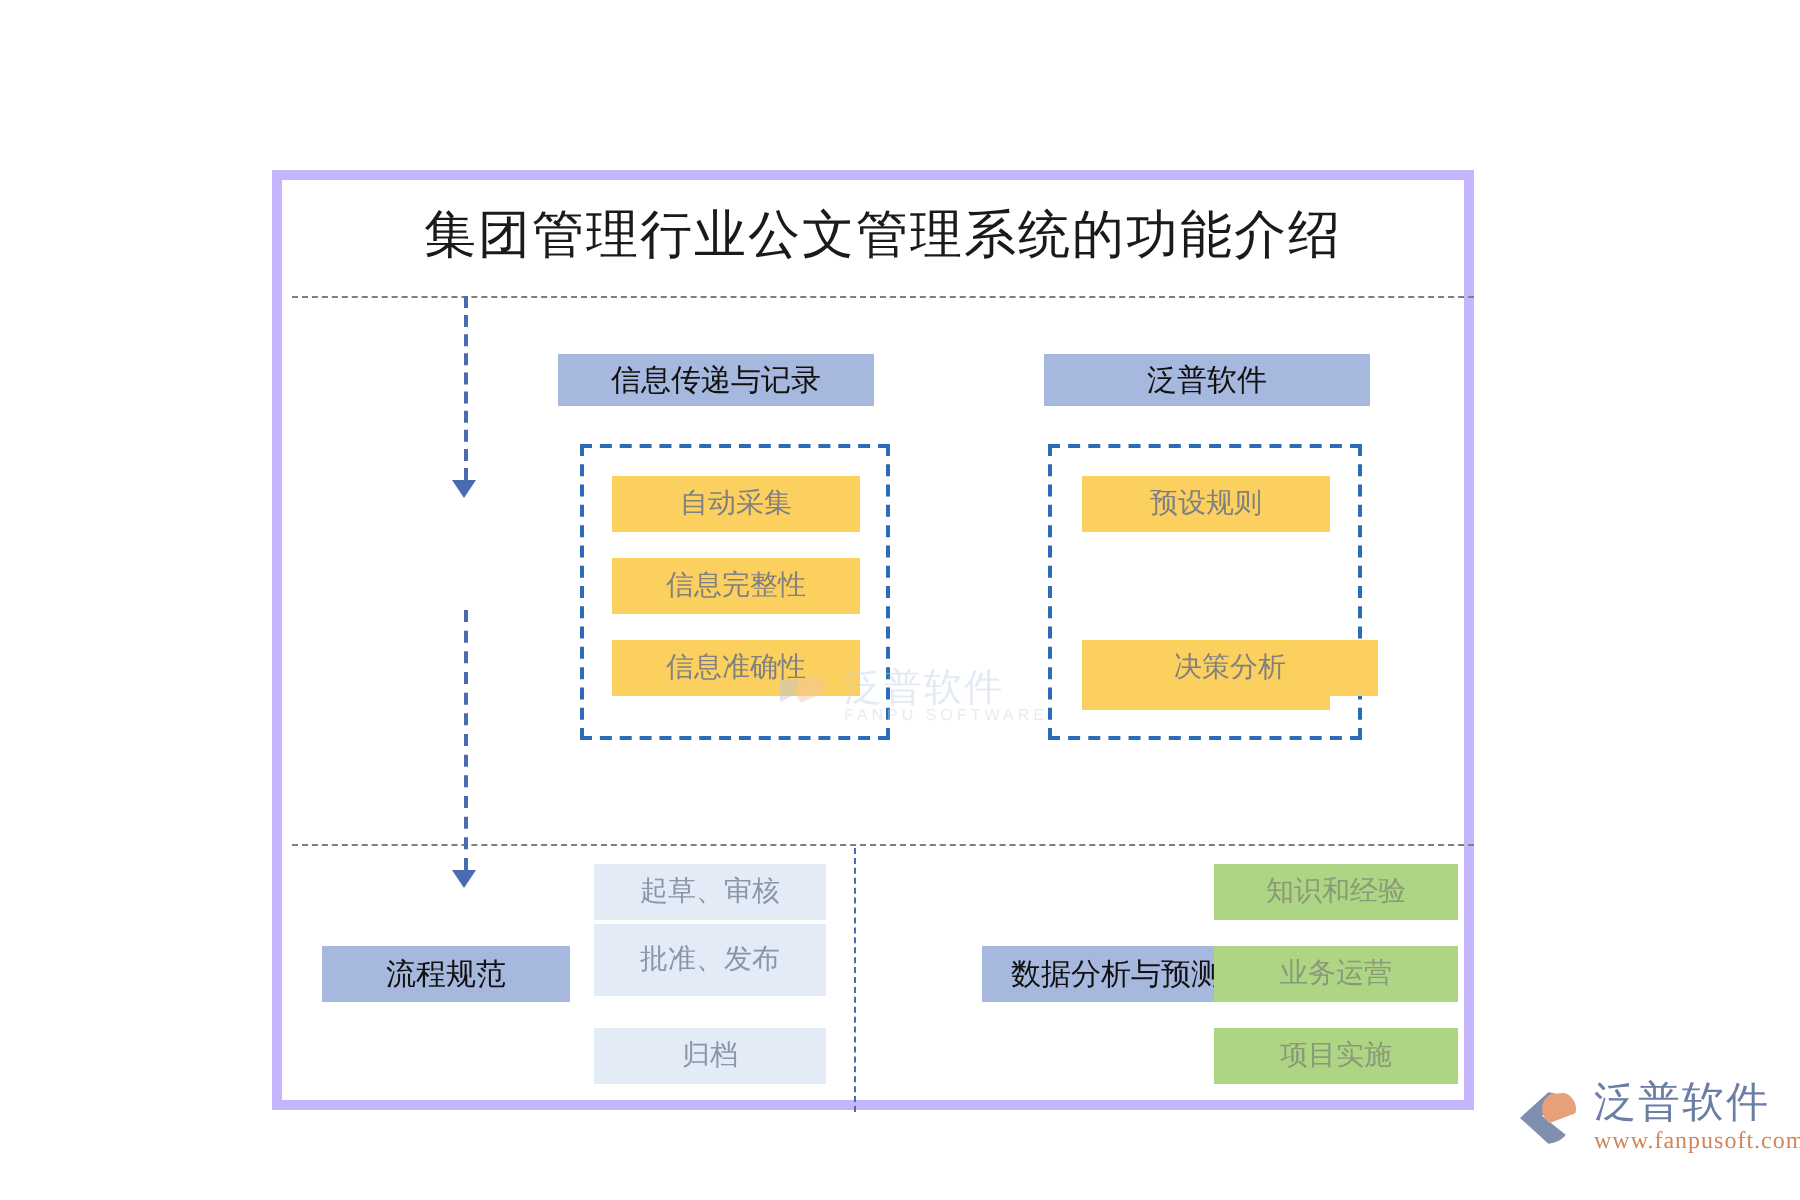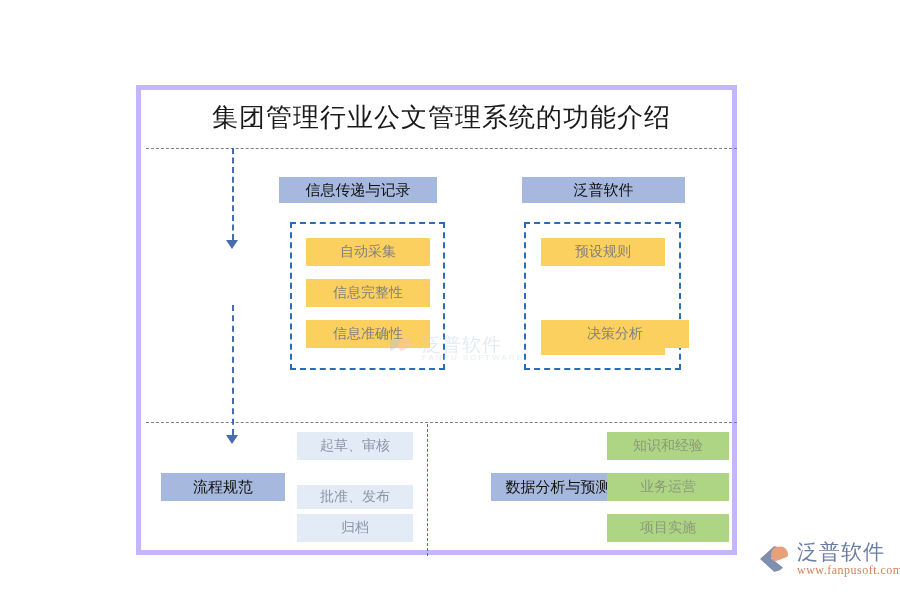--- a/index.html
+++ b/index.html
@@ -122,21 +122,21 @@
   
   #hdr-decision    { left: 381px; top: 87px;  width: 163px; height: 26px; }
   #group-decision  { left: 383px; top: 132px; width: 157px; height: 148px; }
   #chip-preset-rule     { left: 400px; top: 148px; width: 124px; height: 28px; }
   #chip-auto-generate   { left: 400px; top: 189px; width: 124px; height: 28px; margin-top: 48px; }
   #chip-decision-analy  { left: 400px; top: 230px; width: 148px; height: 28px; }
 
   
   #hdr-process     { left: 20px;  top: 383px; width: 124px; height: 28px; text-align: center; }
   #chip-draft-review    { left: 156px; top: 342px; width: 116px; height: 28px; }
-  #chip-approve-publish { left: 156px; top: 395px; width: 116px; height: 24px; }
+  #chip-approve-publish { left: 156px; top: 372px; width: 116px; height: 36px; }
   #chip-archive         { left: 156px; top: 424px; width: 116px; height: 28px; }
 
   
   #hdr-data-analysis { left: 312px; top: 383px; width: 134px; height: 28px; margin-left: 38px; }
   #chip-knowledge-exp  { left: 466px; top: 342px; width: 122px; height: 28px; }
   #chip-business-ops   { left: 466px; top: 383px; width: 122px; height: 28px; }
   #chip-project-impl   { left: 466px; top: 424px; width: 122px; height: 28px; text-align: right; }
 
   
   #center-watermark {

